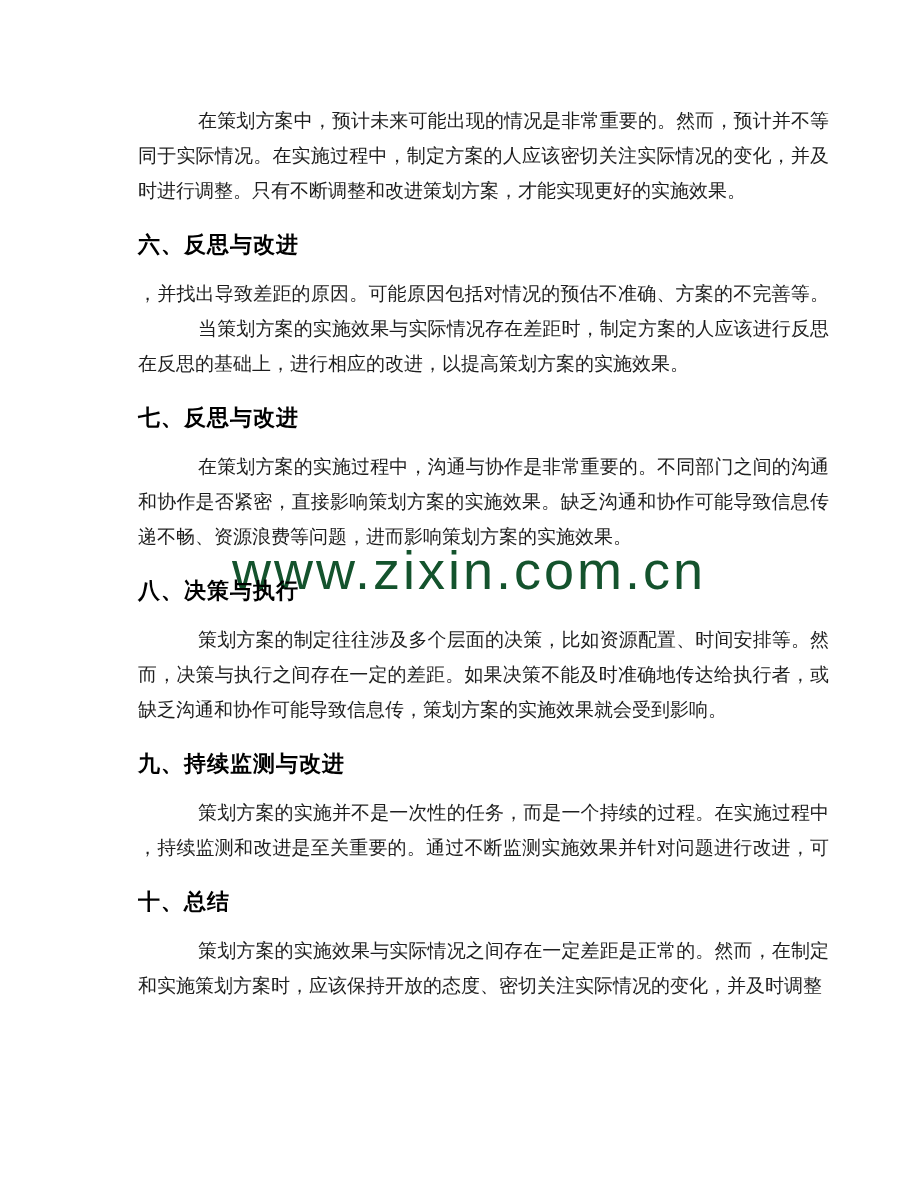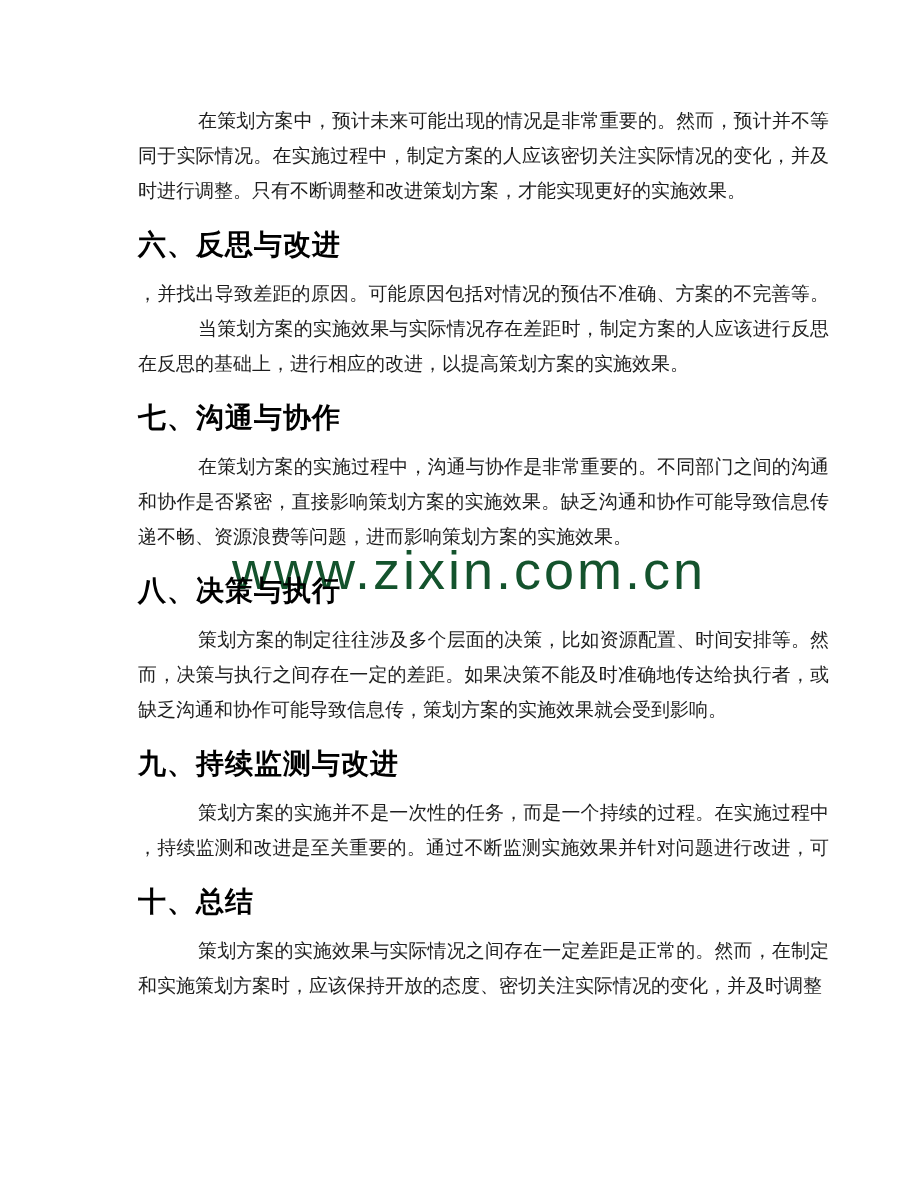--- a/index.html
+++ b/index.html
@@ -49,21 +49,21 @@
   .ln.first {
     text-indent: 60px;
   }
   .ln.end {
     text-align-last: left;
   }
   .heading {
     margin: 22px 0 16px 0;
     font-family: "Liberation Sans", "DejaVu Sans", sans-serif;
     font-weight: 700;
-    font-size: 28px;
+    font-size: 22px;
     line-height: 30px;
     color: #000000;
     letter-spacing: 1px;
   }
 </style>
 </head>
 <body>
 
 <div class="page">
 
@@ -77,21 +77,21 @@
       <div class="ln end">时进行调整。只有不断调整和改进策划方案，才能实现更好的实施效果。</div>
     </div>
 
     <h2 class="heading">六、反思与改进</h2>
     <div class="para">
       <div class="ln">，并找出导致差距的原因。可能原因包括对情况的预估不准确、方案的不完善等。</div>
       <div class="ln first">当策划方案的实施效果与实际情况存在差距时，制定方案的人应该进行反思</div>
       <div class="ln end">在反思的基础上，进行相应的改进，以提高策划方案的实施效果。</div>
     </div>
 
-    <h2 class="heading">七、沟通与协作</h2>
+    <h2 class="heading">七、反思与改进</h2>
     <div class="para">
       <div class="ln first">在策划方案的实施过程中，沟通与协作是非常重要的。不同部门之间的沟通</div>
       <div class="ln">和协作是否紧密，直接影响策划方案的实施效果。缺乏沟通和协作可能导致信息传</div>
       <div class="ln end">递不畅、资源浪费等问题，进而影响策划方案的实施效果。</div>
     </div>
 
     <h2 class="heading">八、决策与执行</h2>
     <div class="para">
       <div class="ln first">策划方案的制定往往涉及多个层面的决策，比如资源配置、时间安排等。然</div>
       <div class="ln">而，决策与执行之间存在一定的差距。如果决策不能及时准确地传达给执行者，或</div>

